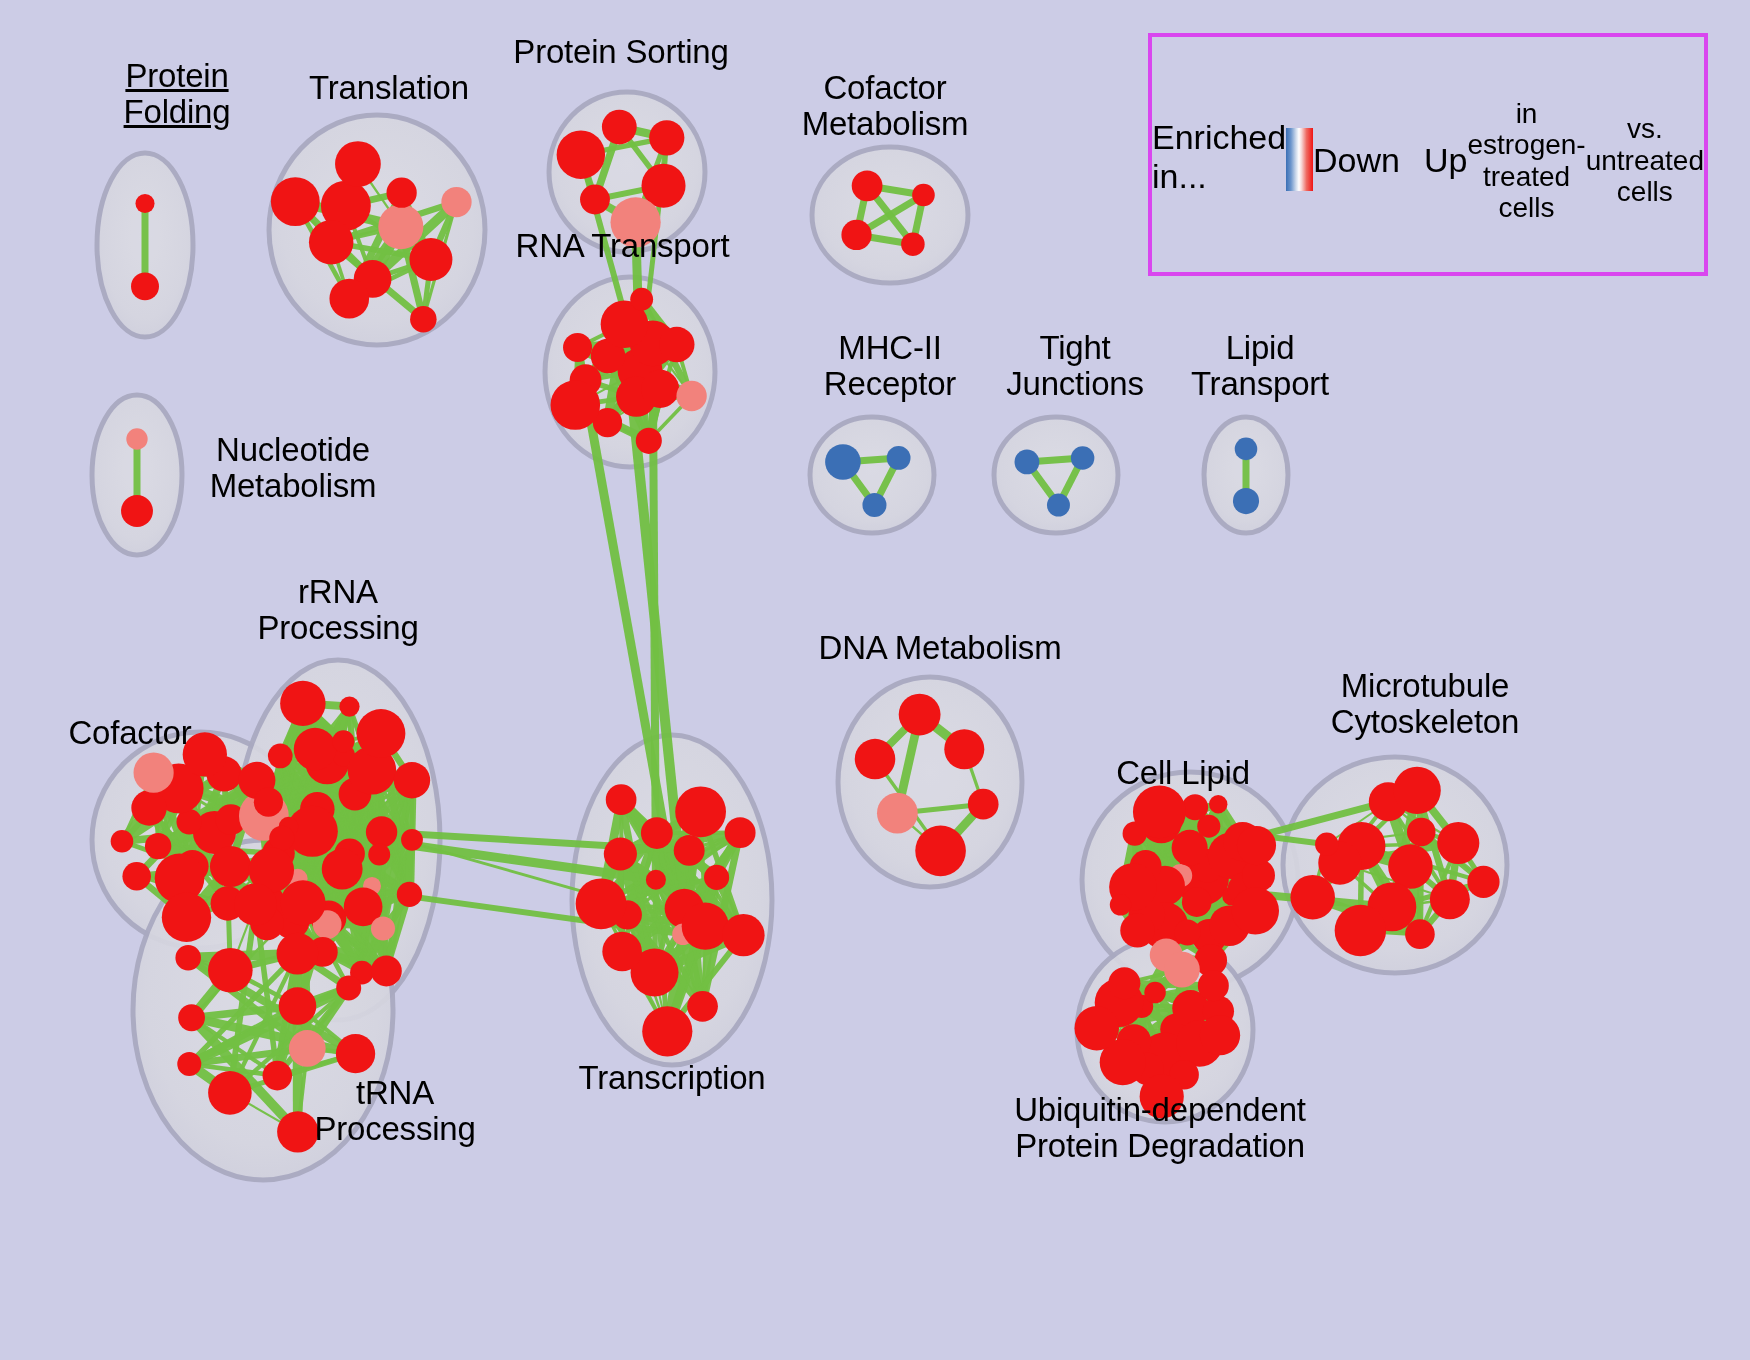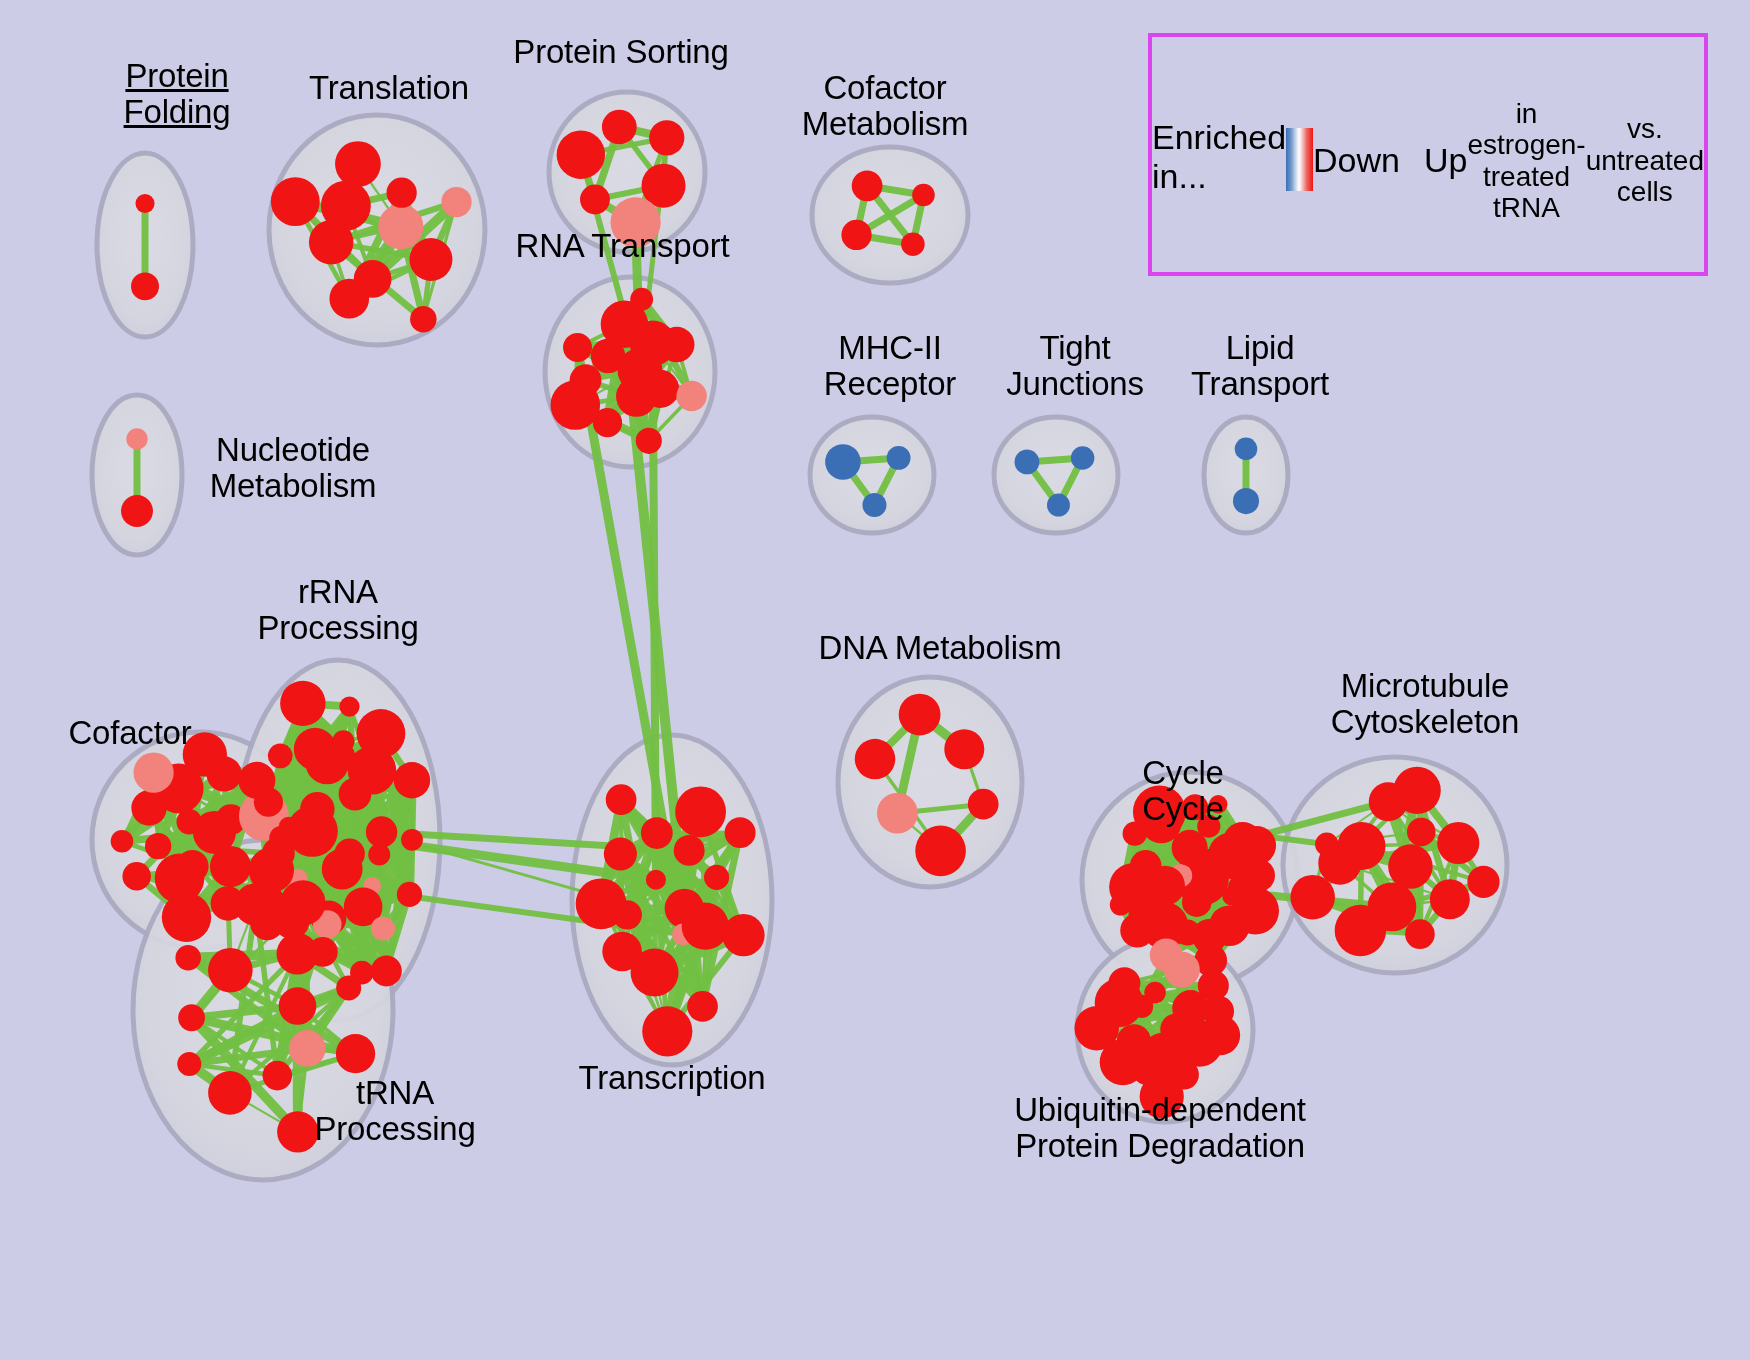--- a/index.html
+++ b/index.html
@@ -1307,31 +1307,31 @@
 Junctions</div>
       <div class="cl-label" style="left: 1170px; top: 330px; width: 180px;">Lipid
 Transport</div>
       <div class="cl-label" style="left: 55px; top: 715px; width: 150px;">Cofactor</div>
       <div class="cl-label" style="left: 248px; top: 574px; width: 180px;">rRNA
 Processing</div>
       <div class="cl-label" style="left: 305px; top: 1075px; width: 180px;">tRNA
 Processing</div>
       <div class="cl-label" style="left: 572px; top: 1060px; width: 200px;">Transcription</div>
       <div class="cl-label" style="left: 815px; top: 630px; width: 250px;">DNA Metabolism</div>
-      <div class="cl-label" style="left: 1103px; top: 755px; width: 160px;">Cycle Cycle</div>
+      <div class="cl-label" style="left: 1103px; top: 755px; width: 160px;">Cell Lipid</div>
       <div class="cl-label" style="left: 1310px; top: 668px; width: 230px;">Microtubule
 Cytoskeleton</div>
       <div class="cl-label" style="left: 995px; top: 1092px; width: 330px;">Ubiquitin-dependent
 Protein Degradation</div>
     </div>
 
   <div id="legend">
     <div class="ttl">Enriched in...</div>
     <div id="bar"></div>
     <div id="lg-row">
       <span>Down</span>
       <span>Up</span>
     </div>
-    <div class="sub">in estrogen-treated tRNA</div>
+    <div class="sub">in estrogen-treated cells</div>
     <div class="sub">vs. untreated cells</div>
   </div>
 
 </div>
 
 </body></html>

